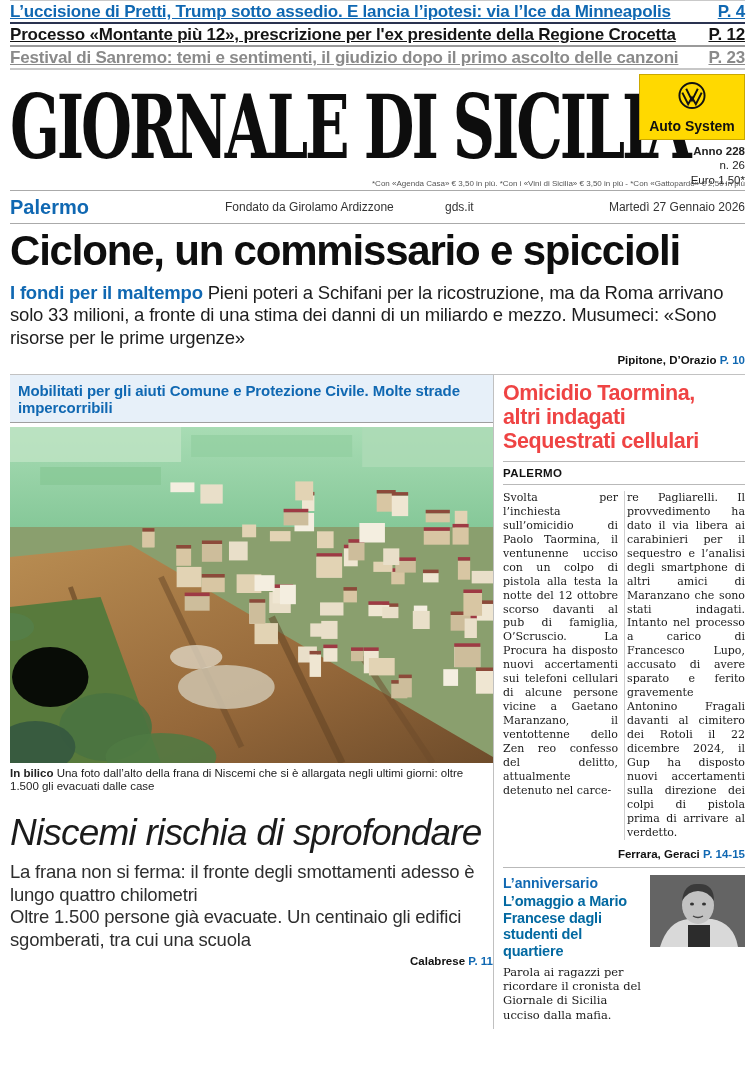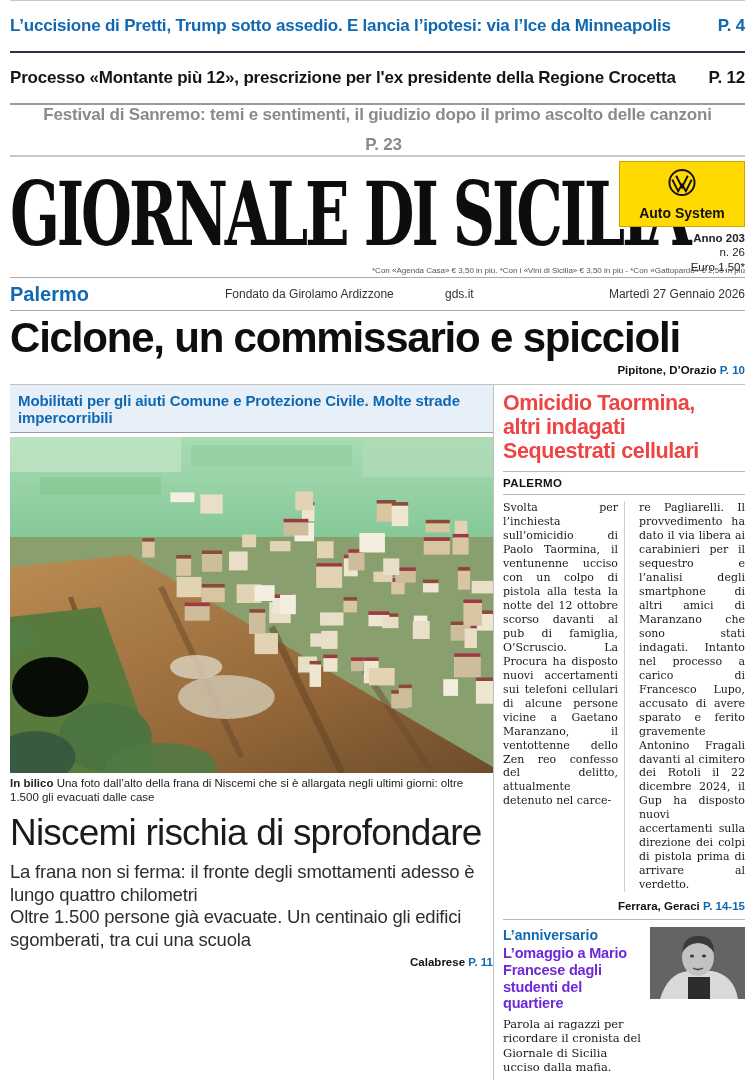--- a/index.html
+++ b/index.html
@@ -8,36 +8,36 @@
     position:relative; width:755px; height:1080px; margin:0 auto;
     background:#fff; overflow:hidden;
     font-family:"Liberation Sans", sans-serif; color:#111;
   }
   .inner{ padding:0 10px; }
   .rule{ height:1px; background:#b9b9b9; border:none; }
 
   
   .topstrip{ border-top:1px solid #c9c9c9; }
   .ts-row{ display:flex; align-items:center; justify-content:space-between;
-    height:52px; font-size:17px; font-weight:bold; letter-spacing:-0.2px; }
+    height:23px; font-size:17px; font-weight:bold; letter-spacing:-0.2px;text-decoration:underline; }
   .ts-row .ts-page{ font-weight:bold; white-space:nowrap; margin-left:12px; }
   .ts-1{ color:#1068b2; border-bottom:2px solid #2a3350; }
   .ts-2{ color:#151515; border-bottom:2px solid #9a9a9a;justify-content:space-between; }
-  .ts-3{ color:#8a8a8a; border-bottom:2px solid #c7c7c7;flex-direction:column; }
+  .ts-3{ color:#8a8a8a; border-bottom:2px solid #c7c7c7; }
 
   
   .masthead{ position:relative; height:120px; }
   .logo{
     position:absolute; left:0; top:14px;
     font-family:"DejaVu Serif", serif; font-weight:bold;
     font-size:75px; letter-spacing:-4px; white-space:nowrap; color:#0d0d0d;
     transform:scale(0.78,1.18); transform-origin:left top; line-height:1;
   }
   .sponsor-box{
-    position:absolute; right:0; top:4px; width:126px; height:66px;
+    position:absolute; right:0; top:4px; width:106px; height:66px;
     background:#ffd900; border:1px solid #caa800;
     display:flex; flex-direction:column; align-items:center; justify-content:space-between;
     padding:6px 4px 5px;
     gap:8px;
   }
   .sponsor-box .vw{ color:#111; }
   .sponsor-name{ font-size:14px; font-weight:bold; color:#111; letter-spacing:0; }
   .edition{ position:absolute; right:0; top:74px; text-align:right; line-height:1.25; font-size:11.5px; color:#222; }
   .edition .anno{ font-weight:bold; }
   .mast-fineprint{ position:absolute; right:0; bottom:2px; font-size:8px; color:#555; }
@@ -65,36 +65,36 @@
   .cols{ display:flex; margin-top:8px; border-top:1px solid #c2c2c2; }
   .col-left{ width:483px; padding-top:0; }
   .col-right{ flex:1; border-left:1px solid #c0c0c0; padding:6px 0 0 9px; }
 
   .infobar{ background:#e7f0f9; color:#1068b2; font-weight:bold; font-size:15px;
     padding:7px 8px 6px; letter-spacing:-0.1px; }
   .infobar-rule{ height:1px; background:#9f9f9f; }
   .mainphoto{ width:100%; height:336px; display:block; margin-top:4px; }
   .caption{ font-size:11.5px; color:#222; margin-top:4px; line-height:1.2; }
   .caption b{ font-weight:bold; }
-  .ls-hl{ font-size:37px; font-weight:400; letter-spacing:-0.8px; color:#1b1b1b; margin-top:10px; line-height:1.05; }
+  .ls-hl{ font-size:37px; font-weight:400; letter-spacing:-0.8px; color:#1b1b1b; margin-top:20px; line-height:1.05;font-style:italic; }
   .ls-body{ font-size:18.5px; color:#2e2e2e; line-height:1.22; margin-top:8px; white-space:pre-line; letter-spacing:-0.2px;}
 
   .rc-hl{ font-size:21.5px; font-weight:bold; line-height:1.12; letter-spacing:-0.4px; color:#ef4444; white-space:pre-line; }
   .rc-stand{ font-size:14.5px; color:#2b2b2b; line-height:1.25; margin-top:9px; letter-spacing:-0.2px;}
   .rc-label{ font-size:11.5px; font-weight:bold; letter-spacing:0.4px; padding:5px 0; color:#111; }
   .rc-body{ display:flex; margin-top:6px; font-family:"DejaVu Serif", serif;
     font-size:11px; line-height:1.27; text-align:justify; color:#1a1a1a; }
   .rc-c1{ width:50%; padding-right:6px; }
-  .rc-c2{ width:50%; border-left:1px solid #cfcfcf; padding-left:14px; }
+  .rc-c2{ width:50%; border-left:1px solid #cfcfcf; padding-left:2px; }
   .rc-byline{ text-align:right; font-size:11.5px; font-weight:bold; margin-top:8px; }
 
   .teaser{ display:flex; gap:8px; padding:7px 0; }
   .teaser-txt{ flex:1; }
   .t-label{ color:#1068b2; font-weight:bold; font-size:14px; }
-  .t-title{ font-size:14.5px; font-weight:bold; line-height:1.15; margin-top:2px; letter-spacing:-0.2px; color:#6d28d9;}
+  .t-title{ font-size:14.5px; font-weight:bold; line-height:1.15; margin-top:2px; letter-spacing:-0.2px; color:#0369a1;}
   .t-body{ font-family:"DejaVu Serif", serif; font-size:11.5px; line-height:1.25; margin-top:5px; color:#1a1a1a; }
   .t-photo{ width:95px; height:72px; flex:0 0 auto; }
 </style>
 </head>
 <body>
 
 <div class="page">
   <div class="inner">
 
     <div class="topstrip">
@@ -116,36 +116,39 @@
       <div class="logo">GIORNALE DI SICILIA</div>
       <div class="sponsor-box">
         <svg class="vw" width="30" height="30" viewBox="0 0 30 30">
           <circle cx="15" cy="15" r="13" fill="none" stroke="currentColor" stroke-width="2"></circle>
           <path d="M9,8 L15,20 L21,8" fill="none" stroke="currentColor" stroke-width="2"></path>
           <path d="M5,12 L11,24 L15,17 L19,24 L25,12" fill="none" stroke="currentColor" stroke-width="2"></path>
         </svg>
         <div class="sponsor-name">Auto System</div>
       </div>
       <div class="edition">
-        <div class="anno">Anno 203</div>
+        <div class="anno">Anno 228</div>
         <div>n. 26</div>
         <div>Euro 1,50*</div>
       </div>
       <div class="mast-fineprint">*Con «Agenda Casa» € 3,50 in più. *Con i «Vini di Sicilia» € 3,50 in più - *Con «Gattopardo» € 2,50 in più</div>
     </div>
 
     <div class="dateline">
       <span class="dl-city">Palermo</span>
       <span class="dl-founded">Fondato da Girolamo Ardizzone</span>
       <span class="dl-site">gds.it</span>
       <span class="dl-date">Martedì 27 Gennaio 2026</span>
     </div>
 
     <div class="lead">
       <div class="lead-hl">Ciclone, un commissario e spiccioli</div>
+      <div class="lead-stand">
+        <span class="kicker">I fondi per il maltempo</span><span> Pieni poteri a Schifani per la ricostruzione, ma da Roma arrivano solo 33 milioni, a fronte di una stima dei danni di un miliardo e mezzo. Musumeci: «Sono risorse per le prime urgenze»</span>
+      </div>
       <div class="byline">
         <span>Pipitone, D’Orazio</span>
         <span class="pg">P. 10</span>
       </div>
     </div>
 
     <div class="cols">
 
       <div class="col-left">
         <div class="infobar">Mobilitati per gli aiuti Comune e Protezione Civile. Molte strade impercorribili</div>

